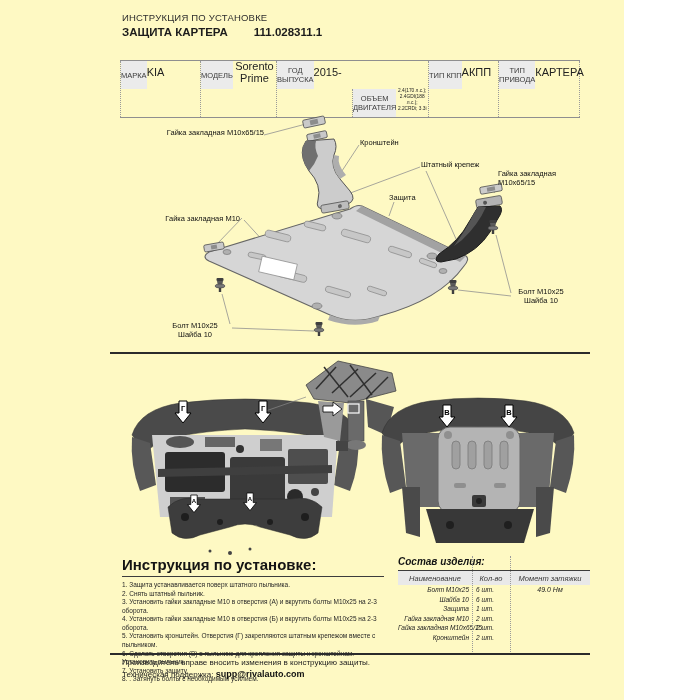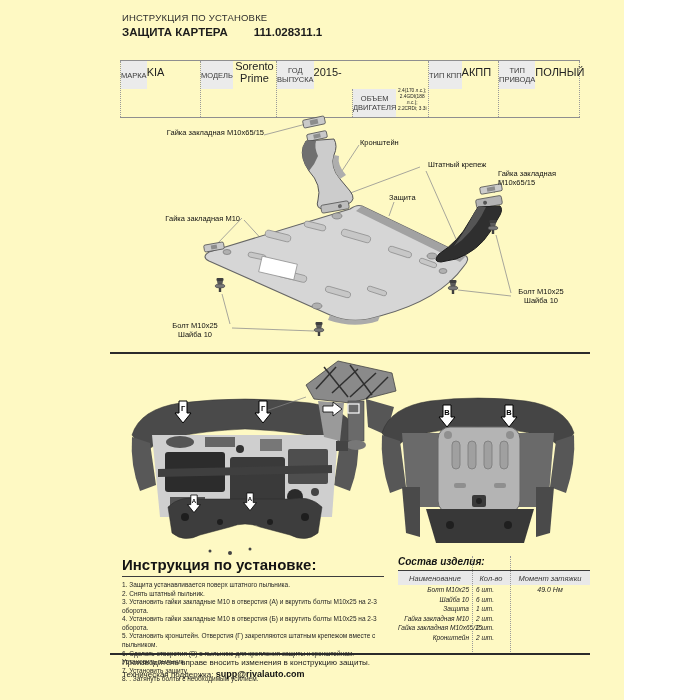--- a/index.html
+++ b/index.html
@@ -94,21 +94,21 @@
       <div class="spec-v ws">2.4(170 л.с.); 2.4GDI(188 л.с.);
 2.2CRDi; 3.3i</div>
     </div>
     <div class="spec-col">
       <div class="spec-h ws">ТИП КПП</div>
       <div class="spec-v ws">АКПП</div>
     </div>
     <div class="spec-col">
       <div class="spec-h ws">ТИП
 ПРИВОДА</div>
-      <div class="spec-v ws">ПОЛНЫЙ</div>
+      <div class="spec-v ws">КАРТЕРА</div>
     </div>
   </div>
 
   <div class="diagram">
     <svg width="480" height="245" viewBox="0 0 480 245">
 
       <g stroke="#909090" stroke-width="0.8">
         <line x1="154" y1="25" x2="196" y2="14"></line>
         <line x1="249" y1="35" x2="228" y2="67"></line>
         <line x1="310" y1="57" x2="235" y2="85"></line>
@@ -207,21 +207,21 @@
           <rect x="-3.5" y="-9" width="7" height="3" rx="1" fill="#3f3f3f"></rect>
           <path d="M-3,-6 L3,-6 L2.2,-2 L-2.2,-2 Z" fill="#5a5a5a"></path>
           <ellipse cx="0" cy="-1" rx="5" ry="2" fill="#777" stroke="#444" stroke-width="0.6"></ellipse>
           <rect x="-1.2" y="1" width="2.4" height="4" fill="#3f3f3f"></rect>
         </g>
       </g>
     </svg>
 
     <div class="dlabel" style="left:36px;top:18px;width:118px;text-align:right;">Гайка закладная М10х65/15</div>
     <div class="dlabel" style="left:250px;top:28px;">Кронштейн</div>
-    <div class="dlabel" style="left:318px;top:50px;">Штатный крепеж</div>
+    <div class="dlabel" style="left:311px;top:50px;">Штатный крепеж</div>
     <div class="dlabel ws" style="left:388px;top:59px;width:72px;">Гайка закладная
 М10х65/15</div>
     <div class="dlabel" style="left:279px;top:83px;">Защита</div>
     <div class="dlabel" style="left:18px;top:104px;width:112px;text-align:right;">Гайка закладная М10</div>
     <div class="dlabel ws" style="left:401px;top:177px;width:60px;text-align:center;">Болт М10х25
 Шайба 10</div>
     <div class="dlabel ws" style="left:52px;top:211px;width:66px;text-align:center;">Болт М10х25
 Шайба 10</div>
   </div>
 

